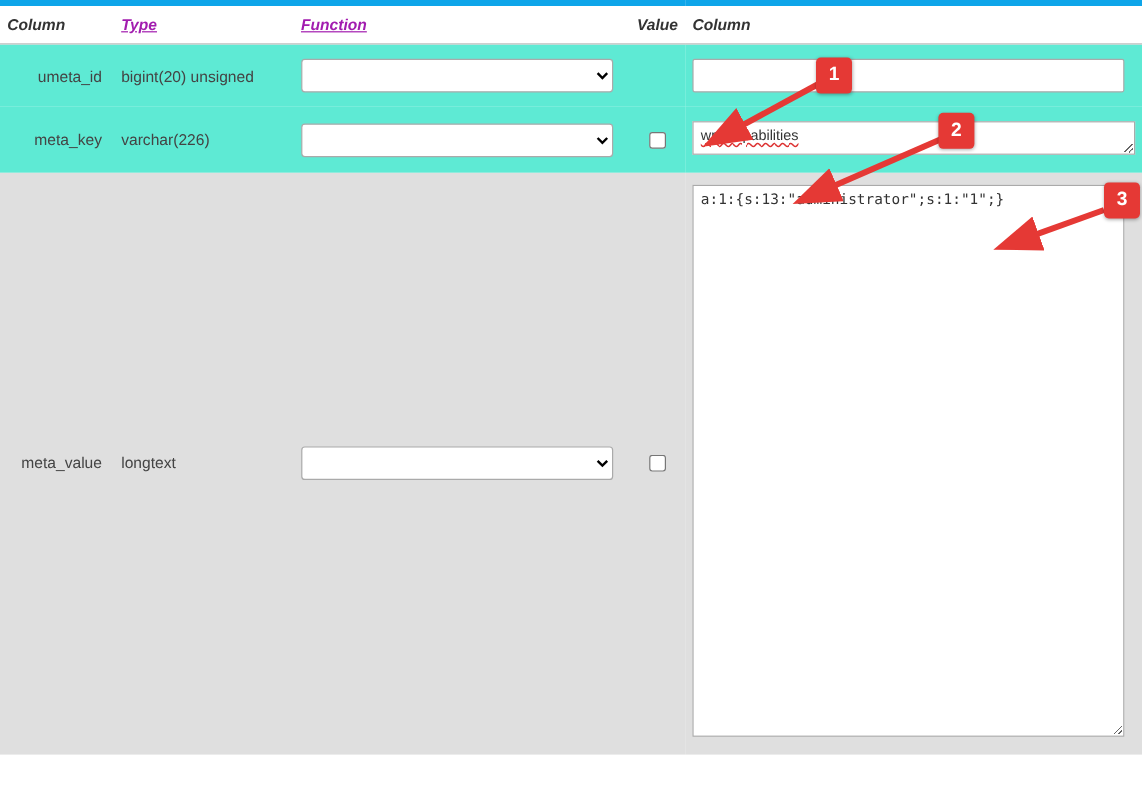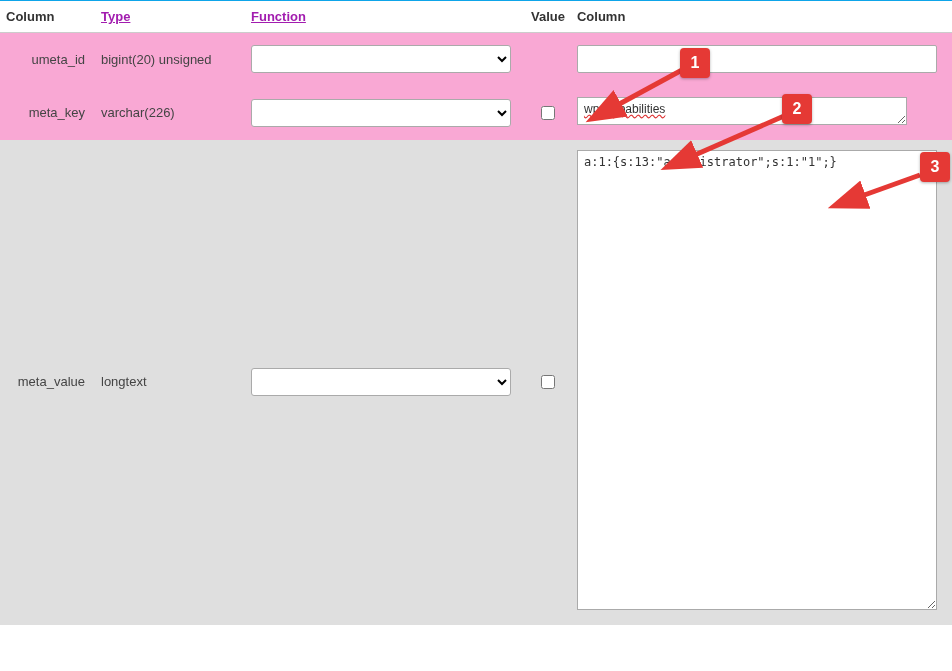--- a/index.html
+++ b/index.html
@@ -12,38 +12,39 @@
     background: #fff;
     width: 952px;
   }
   .wrap { position: relative; width: 952px; }
   table {
     border-collapse: collapse;
     width: 100%;
   }
   thead tr {
     background: #fff;
-    border-top: 1px solid #0ea5e9;
+    border-top: 5px solid #0ea5e9;
     border-bottom: 1px solid #ccc;
+    font-style: italic;
   }
   th {
     text-align: left;
     padding: 8px 6px;
     font-weight: bold;
     font-size: 13px;
     color: #333;
   }
   th.link {
     color: #a21caf;
     text-decoration: underline;
     cursor: pointer;
     font-weight: bold;
   }
   tbody tr.alt { background: #dfdfdf; }
-  tbody tr.light { background: #f9a8d4; }
+  tbody tr.light { background: #5eead4; }
   td {
     padding: 12px 6px;
     vertical-align: middle;
     font-size: 13px;
     color: #444;
   }
   td.col-name { width: 95px; text-align: right; padding-right: 10px; }
   td.col-type { width: 150px; padding-left: 6px; }
   td.col-func { width: 280px; }
   td.col-null { width: 40px; text-align: center; }
@@ -58,21 +59,21 @@
   }
   input.tval {
     width: 360px;
     height: 28px;
     border: 1px solid #aaa;
     border-radius: 2px;
     padding: 2px 6px;
     font-size: 13px;
   }
   textarea.tval-small {
-    width: 330px;
+    width: 369px;
     height: 28px;
     border: 1px solid #aaa;
     padding: 4px 6px;
     font-size: 12px;
     font-family: sans-serif;
     text-decoration: underline;
     text-decoration-color: #d33;
     text-decoration-style: wavy;
     color: #333;
     resize: both;

